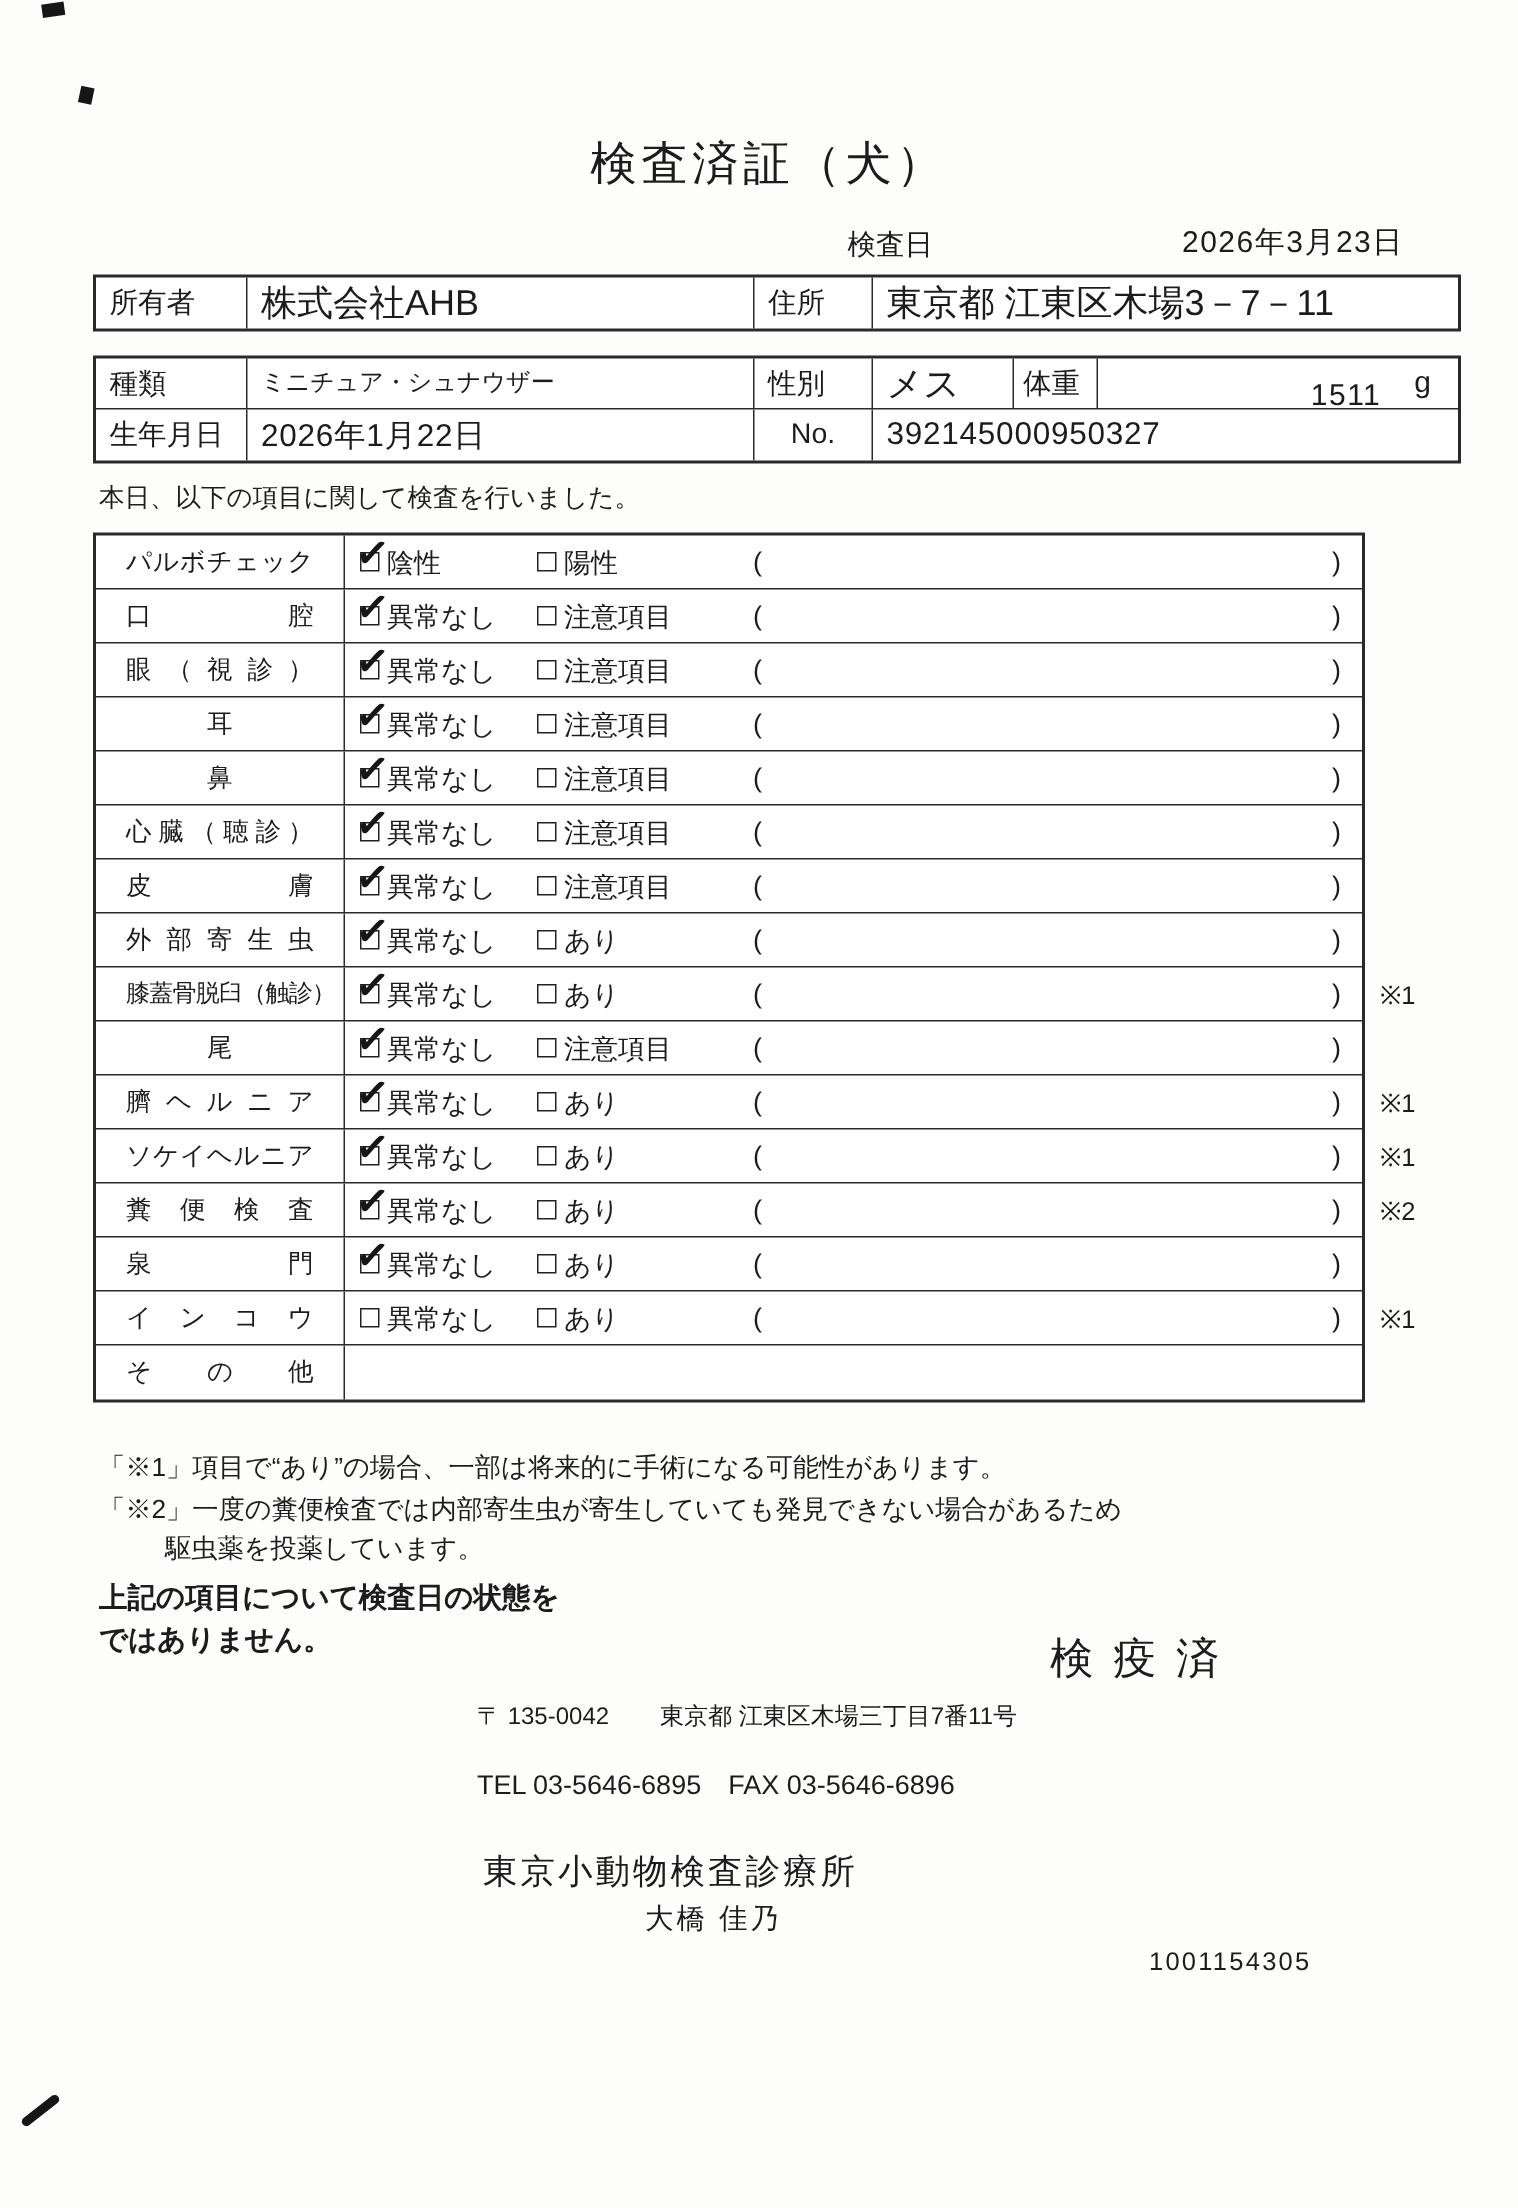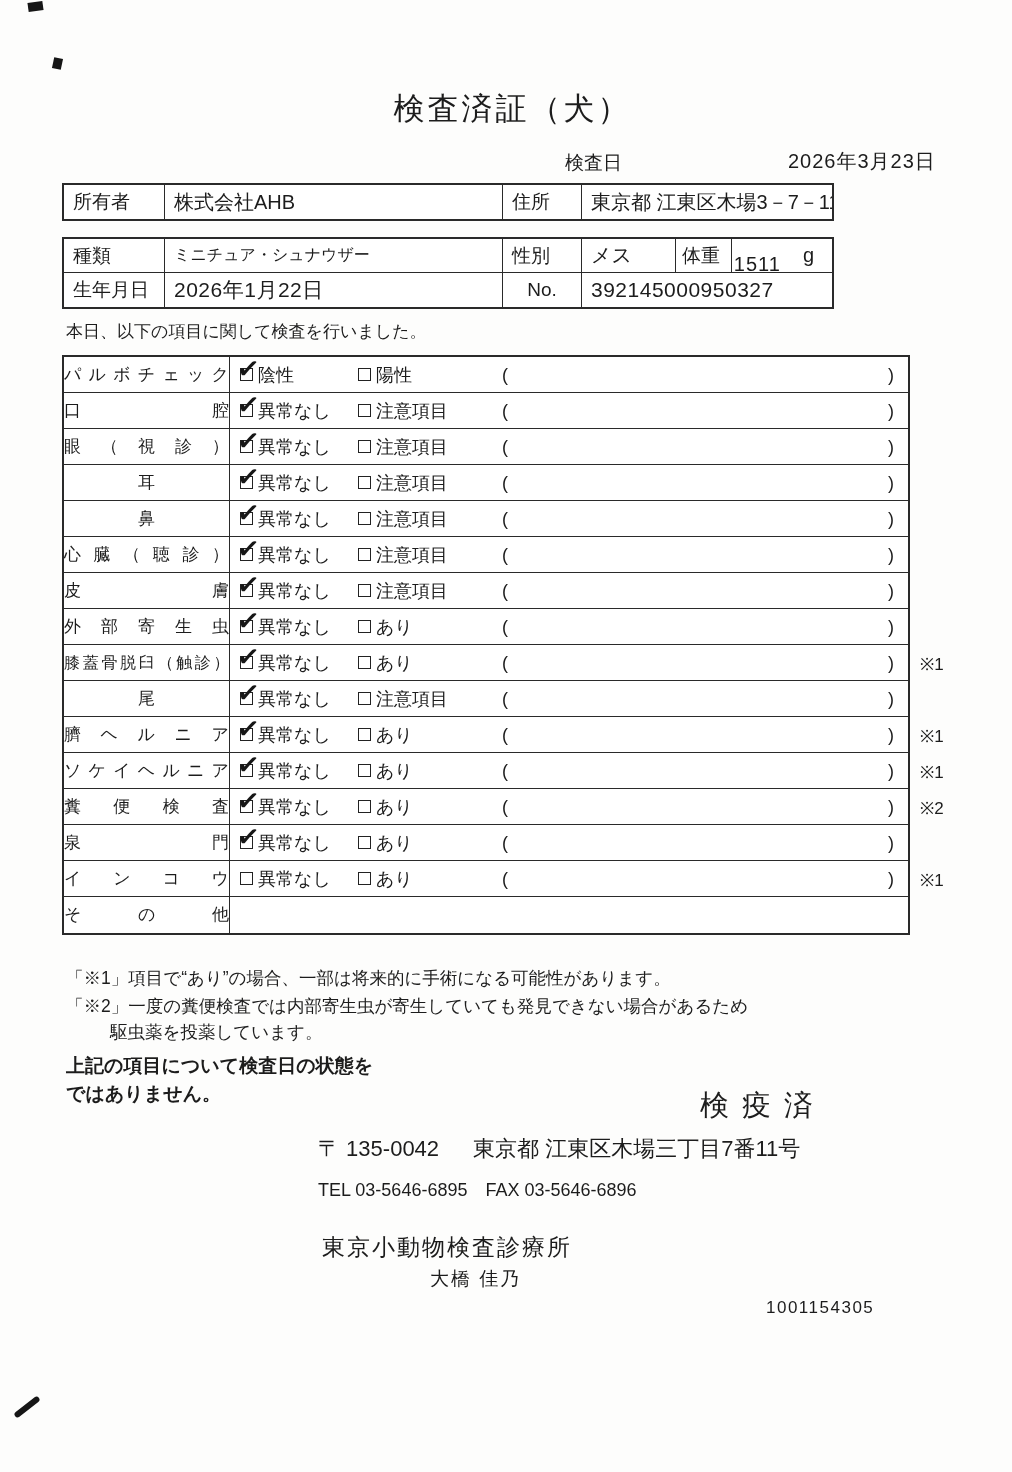--- a/index.html
+++ b/index.html
@@ -17,54 +17,54 @@
 
   
   .title {
     position: absolute; top: 88px; left: 0; width: 100%;
     text-align: center; font-size: 31px; letter-spacing: 3px; font-weight: 500; padding-left: 13px;
   }
   .insp-label { position: absolute; top: 150px; left: 565px; font-size: 19px; }
   .insp-date  { position: absolute; top: 148px; left: 788px; font-size: 20px; letter-spacing: 1px; }
 
   
-  .info-table { position: absolute; left: 62px; width: 772px; border: 2px solid #2a2a2a; background: #fff; }
+  .info-table { position: absolute; left: 62px; width: 912px; border: 2px solid #2a2a2a; background: #fff; }
   .tableA { top: 183px; }
   .tableB { top: 237px; }
   .info-row { display: flex; height: 34px; }
   .tableB .info-row { border-bottom: 1.5px solid #2a2a2a; }
   .tableB .info-row:last-child { border-bottom: none; }
   .cell { display: flex; align-items: center; padding-left: 9px; font-size: 19px; white-space: nowrap; overflow: hidden; }
   .cell.bdr { border-right: 1.5px solid #2a2a2a; }
   .w-label1 { width: 101px; }
   .w-value1 { width: 338px; }
   .w-label2 { width: 79px; }
   .w-sex    { width: 94px; }
   .w-weight-label { width: 56px; padding-left: 6px; }
   .w-rest { flex: 1; }
-  .v20 { font-size: 20px; }
+  .v20 { font-size: 24px; }
   .v21 { font-size: 21px; letter-spacing: 0.5px; }
   .breed-value { font-size: 16px; }
   .no-label { justify-content: center; padding-left: 0; }
   .weight-cell { justify-content: flex-end; padding-right: 18px; font-size: 20px; }
   .weight-num { margin-right: 22px; letter-spacing: 1px; margin-top: 17px; }
 
   
   .intro { position: absolute; top: 320px; left: 66px; font-size: 17px; }
 
   
   .check-table {
     position: absolute; left: 62px; top: 355px; width: 848px;
     border: 2px solid #2a2a2a; background: #fff;
   }
   .check-row { position: relative; display: flex; height: 36px; border-bottom: 1.5px solid #2a2a2a; }
   .check-row:last-child { border-bottom: none; }
   .cell-label {
     width: 166px; border-right: 1.5px solid #2a2a2a;
-    padding: 0 0; font-size: 17px; line-height: 35px;
+    padding: 0 20px; font-size: 17px; line-height: 35px;
     text-align: justify; text-align-last: justify;
     white-space: nowrap; overflow: hidden;
   }
   .cell-label.center { text-align: center; text-align-last: center; }
   .cell-label.tight { font-size: 16px; letter-spacing: -0.5px; }
   .cell-body { position: relative; flex: 1; }
   .opt { position: absolute; top: 50%; transform: translateY(-50%); display: flex; align-items: center; font-size: 18px; white-space: nowrap; }
   .opt1 { left: 10px; }
   .opt2 { left: 128px; }
   .checkbox {
@@ -92,21 +92,21 @@
   .fn3 { top: 1020px; left: 110px; }
 
   .disclaimer { position: absolute; left: 66px; top: 1052px; font-size: 19px; font-weight: 600; line-height: 28px; }
 
   .stamp {
     position: absolute; left: 700px; top: 1086px;
     font-size: 29px; letter-spacing: 13px; font-weight: 500; white-space: nowrap;
   }
 
   
-  .postal-line { position: absolute; left: 318px; top: 1134px; font-size: 22px; white-space: nowrap; }
+  .postal-line { position: absolute; left: 318px; top: 1134px; font-size: 16px; white-space: nowrap; }
   .postal-line .gap { display: inline-block; width: 34px; }
   .tel-line { position: absolute; left: 318px; top: 1180px; font-size: 18px; white-space: nowrap; }
   .tel-line .gap { display: inline-block; width: 18px; }
   .clinic-name { position: absolute; left: 322px; top: 1232px; font-size: 23px; letter-spacing: 2px; }
   .clinic-staff { position: absolute; left: 430px; top: 1266px; font-size: 19px; letter-spacing: 2px; }
   .serial { position: absolute; left: 766px; top: 1298px; font-size: 17px; letter-spacing: 1.5px; text-align: center; }
 
   
   .artifact { position: absolute; background: #161616; }
   .art1 { left: 28px; top: 2px;  width: 15px; height: 9px;  transform: rotate(-8deg); }

